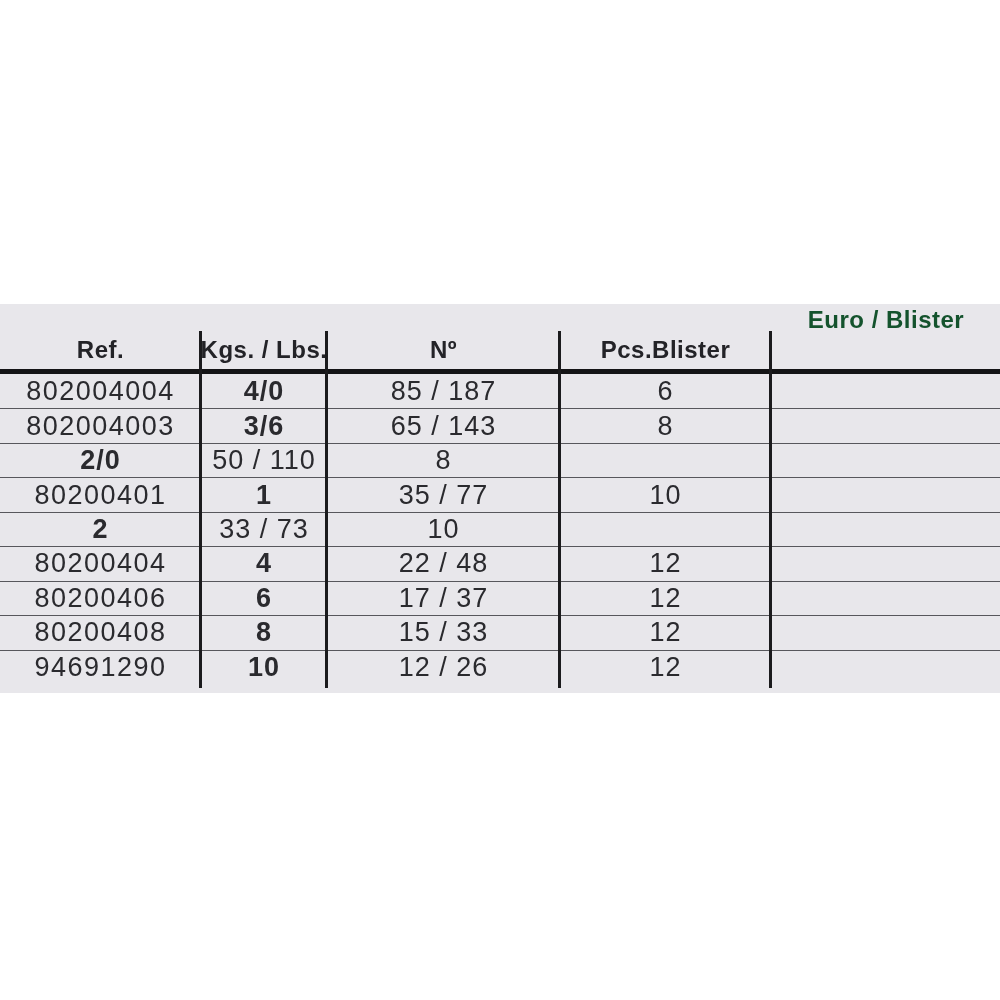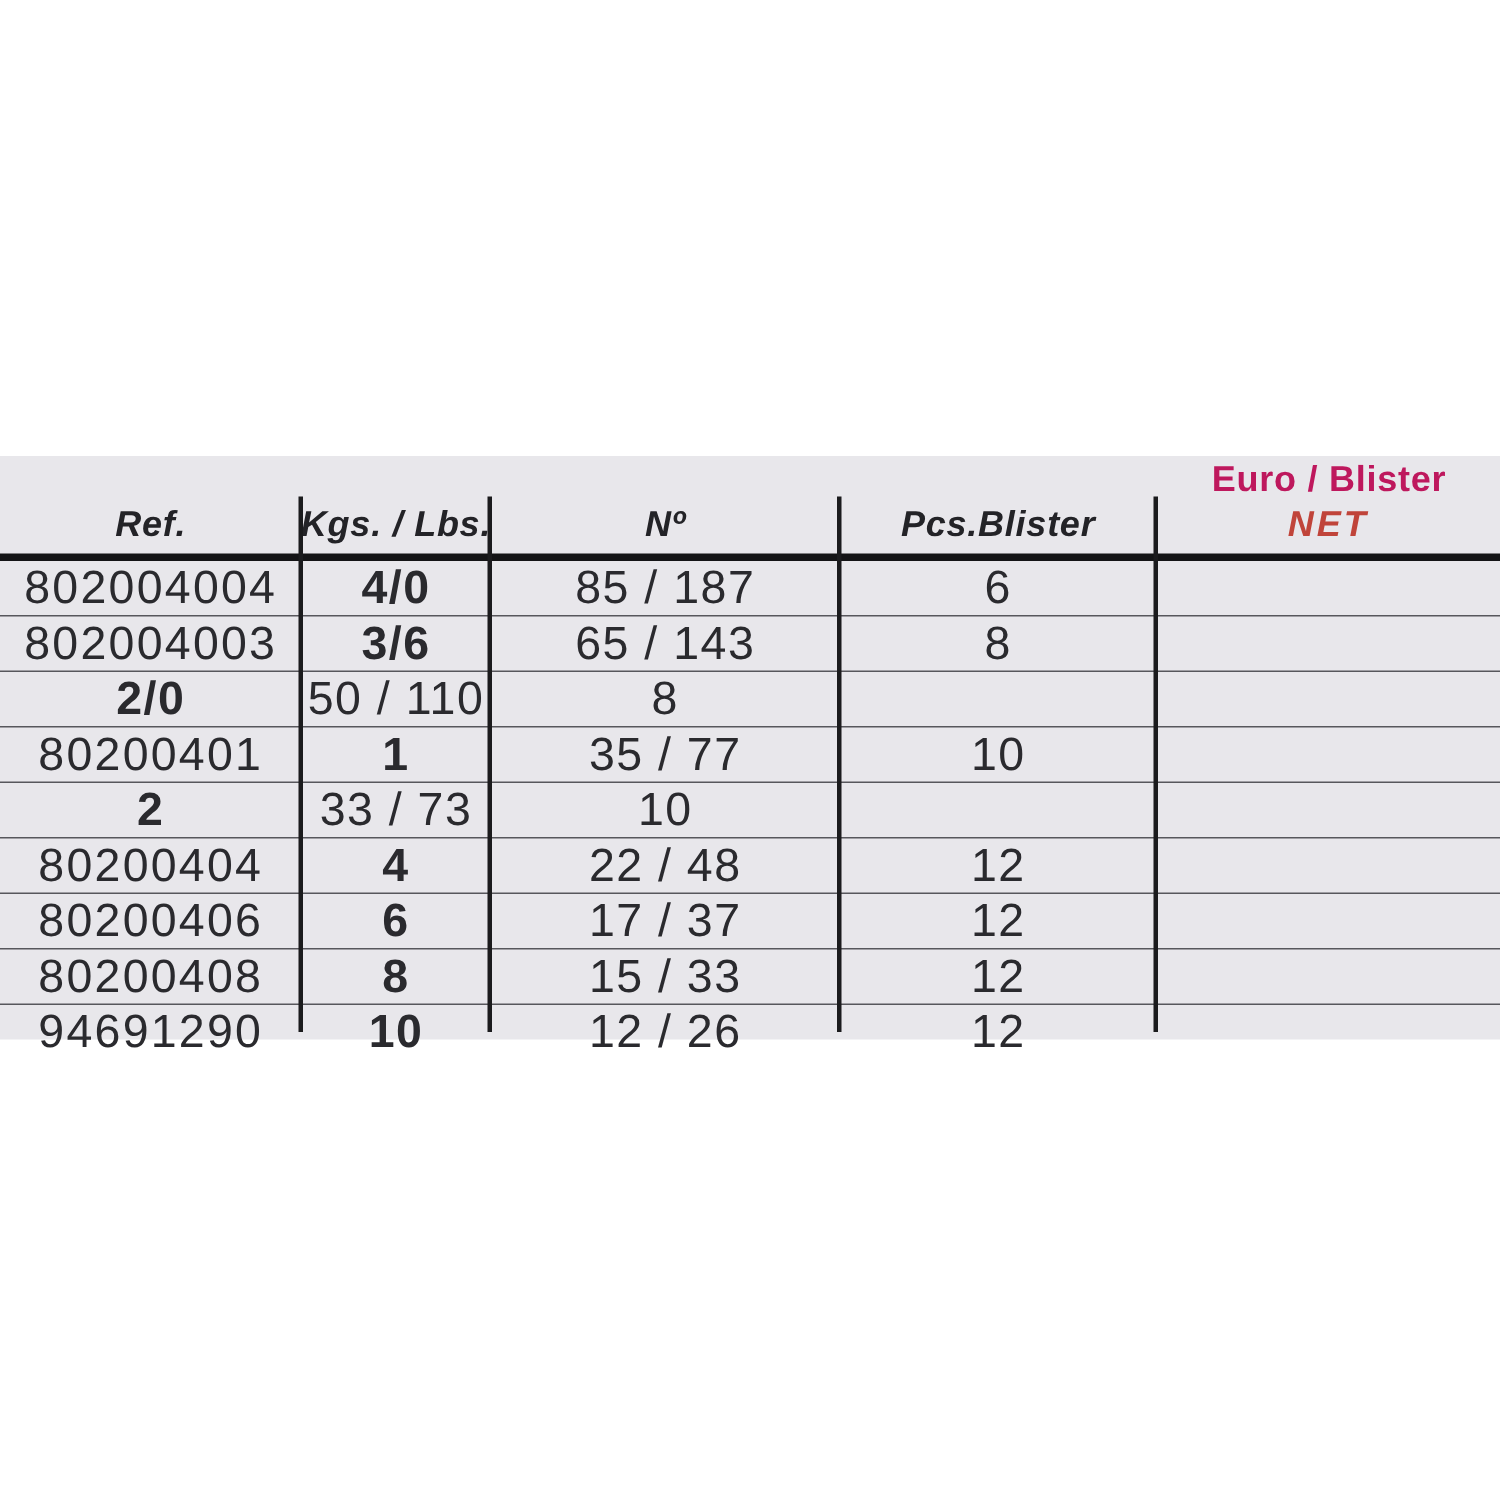--- a/index.html
+++ b/index.html
@@ -24,33 +24,32 @@
     background: #e8e7eb;
   }
   .super-header {
     position: absolute;
     left: 772px;
     top: 2px;
     width: 228px;
     text-align: center;
     font-size: 24px;
     font-weight: bold;
-    color: #be185d;
+    color: #14532d;
     letter-spacing: 0.5px;
     white-space: nowrap;
   }
   .header-row {
     position: absolute;
     left: 0;
     top: 27px;
     width: 1000px;
     height: 38px;
     display: grid;
     grid-template-columns: 201px 126px 233px 211px 229px;
-    font-style: italic;
   }
   .header-cell {
     display: flex;
     align-items: center;
     justify-content: center;
     font-size: 24px;
     font-weight: bold;
     color: #232327;
     letter-spacing: 0.5px;
     white-space: nowrap;
@@ -80,21 +79,21 @@
     display: grid;
     grid-template-columns: 201px 126px 233px 211px 229px;
   }
   .trow + .trow {
     border-top: 1.5px solid #57575c;
   }
   .tcell {
     display: flex;
     align-items: center;
     justify-content: center;
-    font-size: 31px;
+    font-size: 27px;
     color: #2a2a2e;
     letter-spacing: 1px;
     white-space: nowrap;
   }
   .tcell.ref { letter-spacing: 1.5px; }
   .tcell.no  { font-weight: bold; }
   .vline {
     position: absolute;
     top: 27px;
     width: 3px;
@@ -112,21 +111,20 @@
 <div class="page">
   <div class="band">
 
     <div class="super-header">Euro / Blister</div>
 
     <div class="header-row">
       <div class="header-cell">Ref.</div>
       <div class="header-cell">Kgs. / Lbs.</div>
       <div class="header-cell">Nº</div>
       <div class="header-cell">Pcs.Blister</div>
-      <div class="header-cell net">NET</div>
     </div>
 
     <div class="thick-line"></div>
 
     <div class="tbody">
         <div class="trow">
     <div class="tcell ref">802004004</div>
     <div class="tcell no">4/0</div>
     <div class="tcell">85 / 187</div>
     <div class="tcell">6</div>

